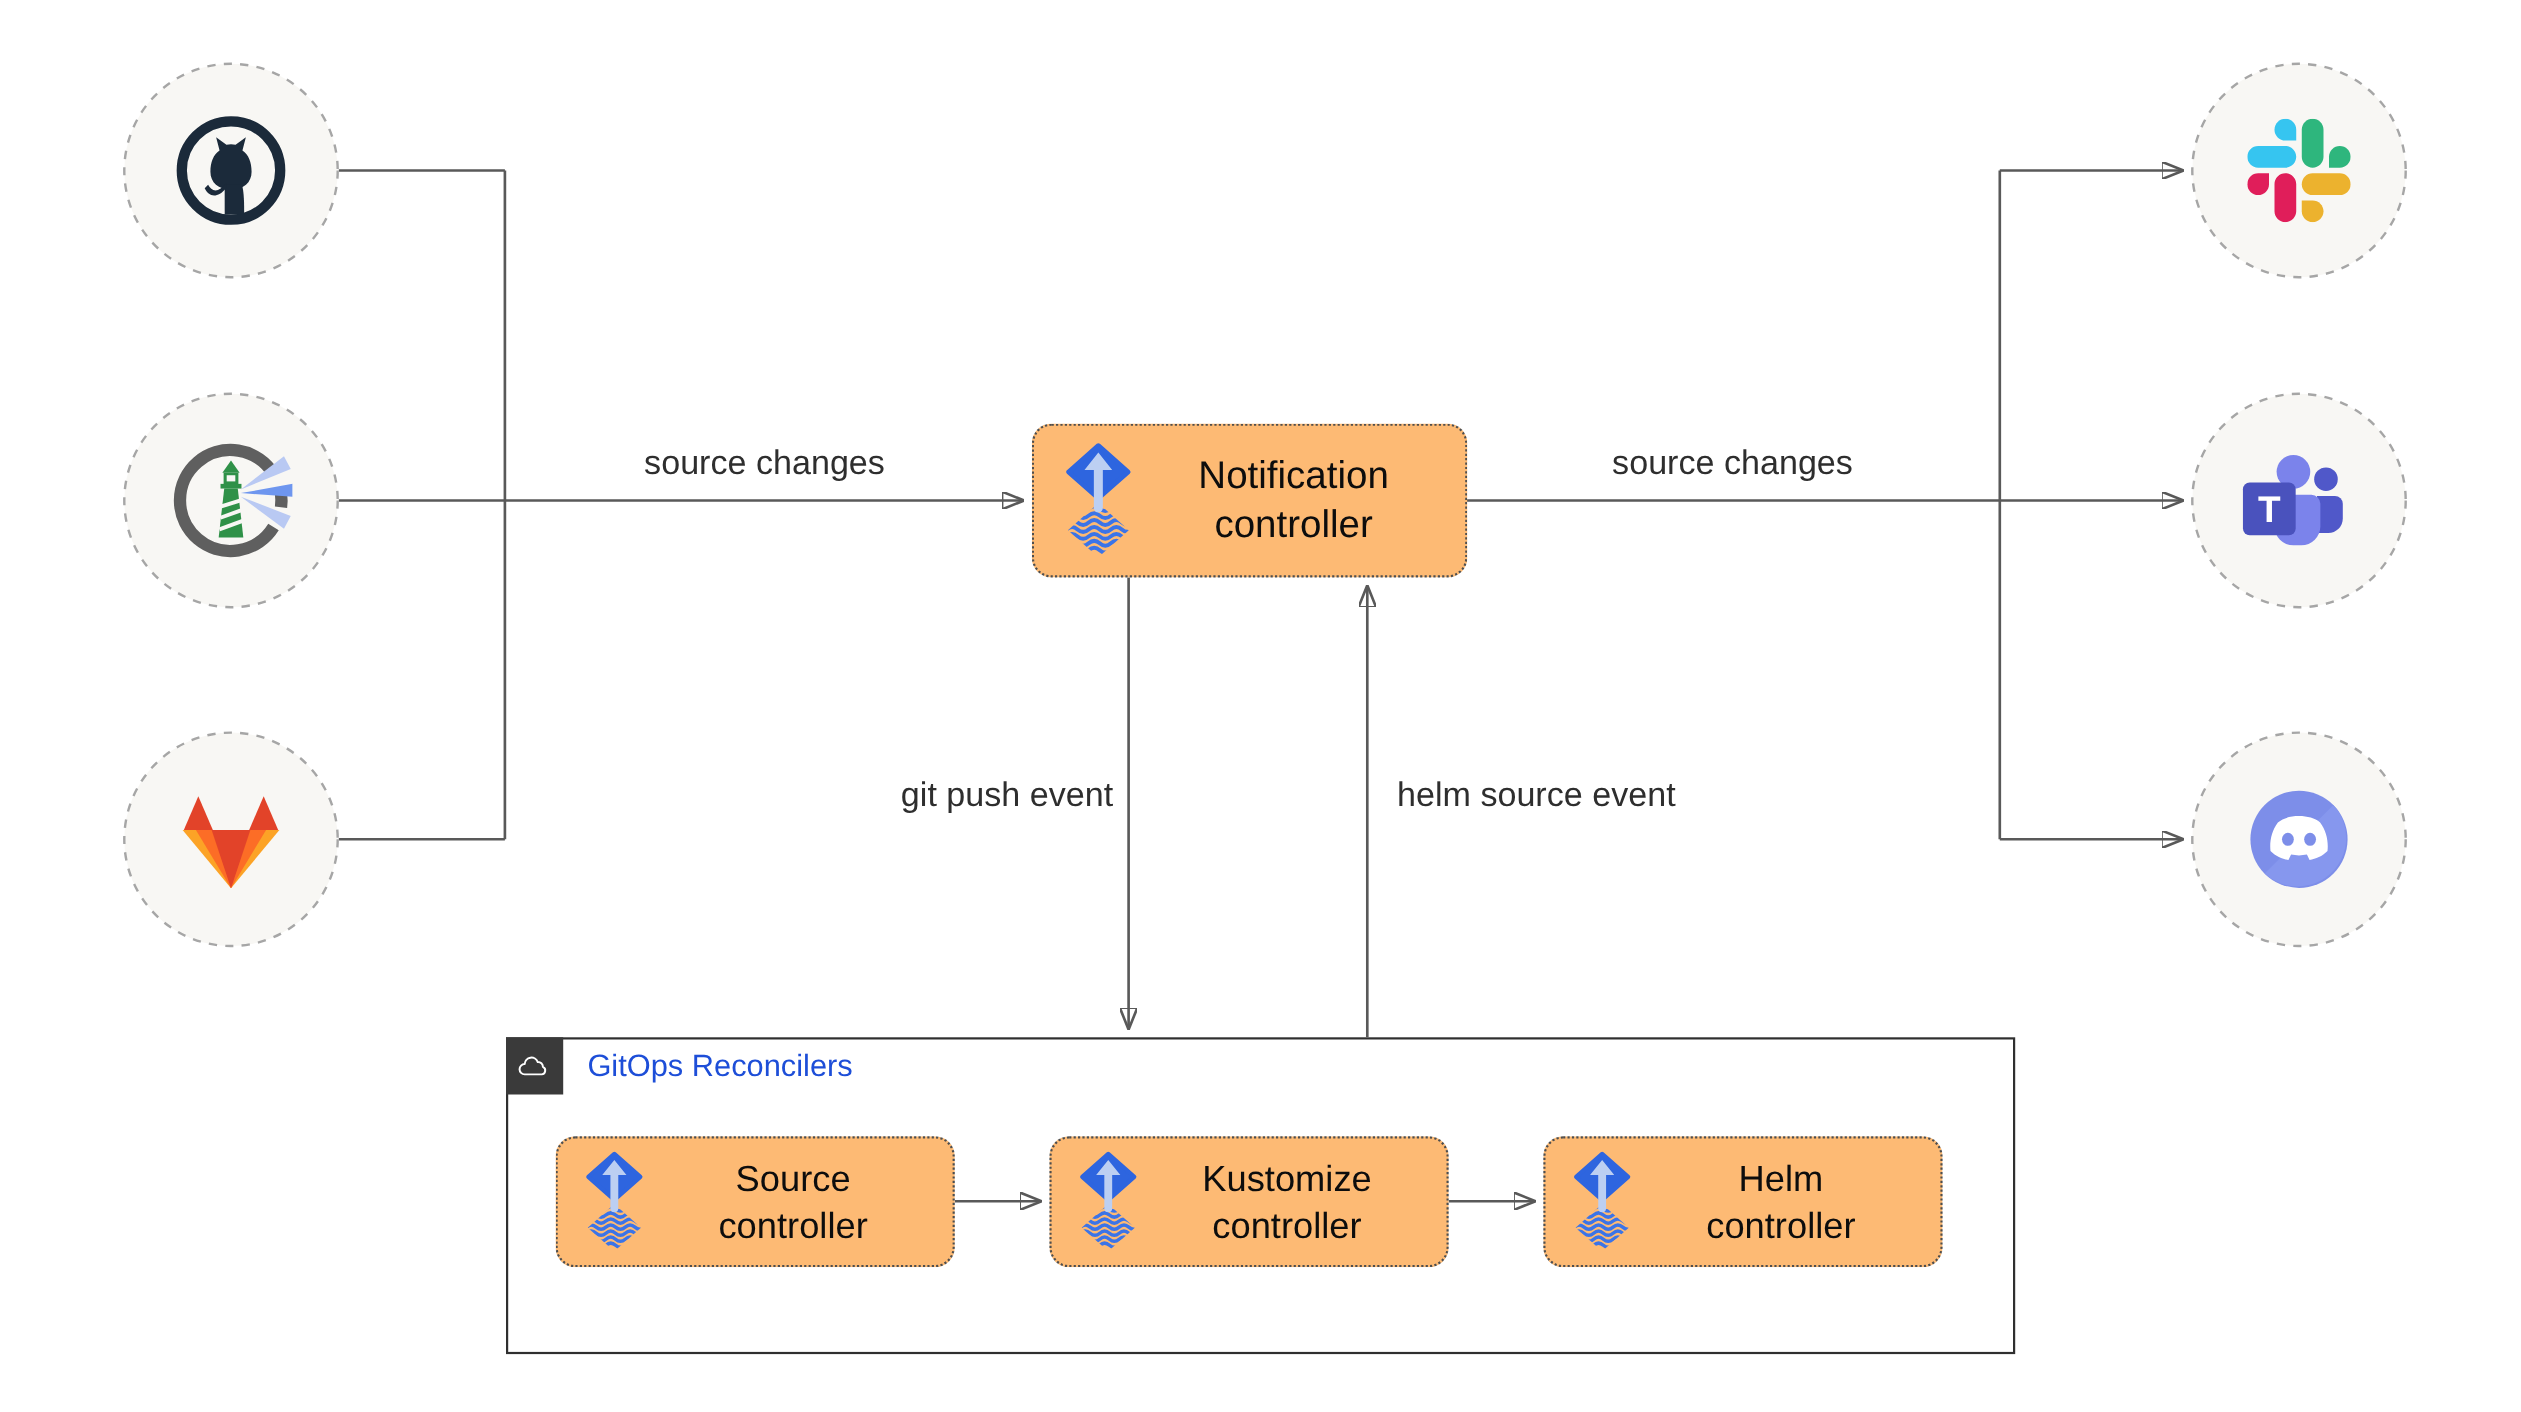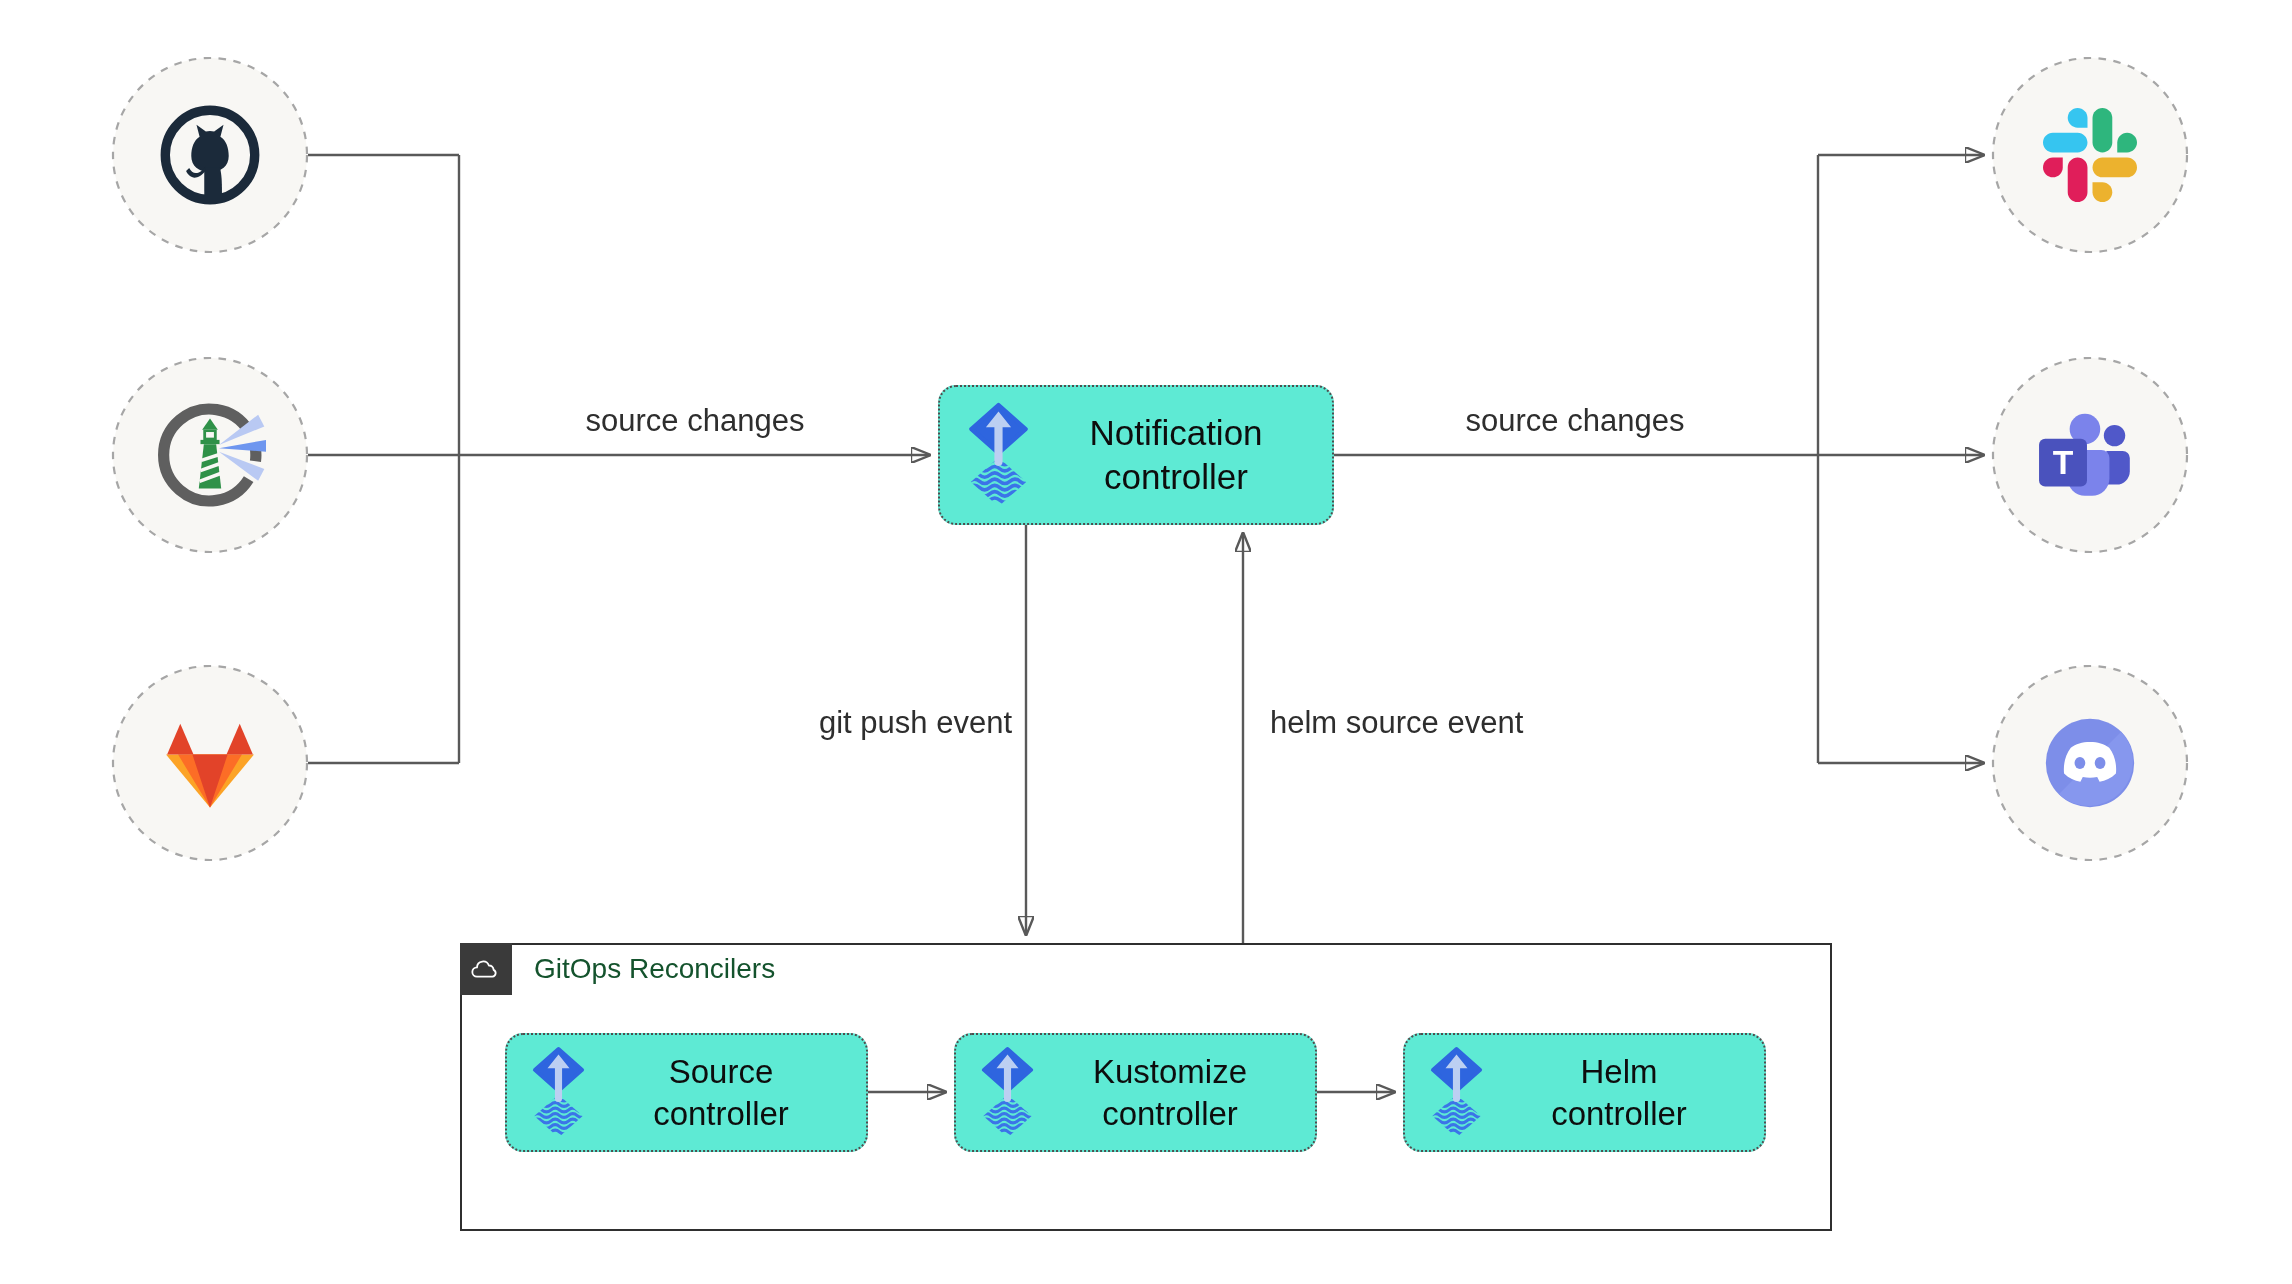--- a/index.html
+++ b/index.html
@@ -8,41 +8,41 @@
     font-family:"Liberation Sans",sans-serif;overflow:hidden;
   }
   .abs{position:absolute;}
   
   #connectors{position:absolute;left:0;top:0;width:2292px;height:1284px;z-index:1;}
   #connectors path{stroke:#595959;stroke-width:2.4;fill:none;}
   
   .circle-node{width:200px;height:200px;z-index:2;}
   
   .ctl-box{
-    background:#5eead4;border:2.5px dotted #4e4e4e;border-radius:18px;
+    background:#fdba74;border:2.5px dotted #4e4e4e;border-radius:18px;
     display:flex;align-items:center;z-index:2;box-sizing:border-box;justify-content:flex-end;
   }
   .ctl-box .flux{margin-left:27px;flex:0 0 auto;}
   .ctl-label{
     flex:1 1 auto;text-align:center;color:#0d0d0d;white-space:pre-line;
     font-size:35px;line-height:1.26;padding-right:10px;
   }
   .ctl-box.small .ctl-label{font-size:33px;}
   .ctl-box.small .flux{margin-left:24px;}
   
   .edge-label{color:#2e2e2e;font-size:31px;white-space:nowrap;z-index:3;}
   
   .container-frame{
     border:2px solid #2f2f2f;box-sizing:border-box;background:transparent;z-index:0;
   }
   .container-tab{
     width:52px;height:52px;background:#3a3a3a;display:flex;
     align-items:center;justify-content:center;z-index:2;
   }
-  .container-title{color:#14532d;font-size:28px;white-space:nowrap;z-index:2;}
+  .container-title{color:#1d4ed8;font-size:28px;white-space:nowrap;z-index:2;}
 </style>
 </head>
 <body>
 
 <svg width="0" height="0" style="position:absolute" aria-hidden="true">
   <defs>
 
     <symbol id="sym-flux" viewBox="0 0 100 170">
       <path d="M50,5 L93,43 L50,81 L7,43 Z" fill="#2E65DF" stroke="#2E65DF" stroke-width="7" stroke-linejoin="round"></path>
       <clipPath id="flux-clip">

